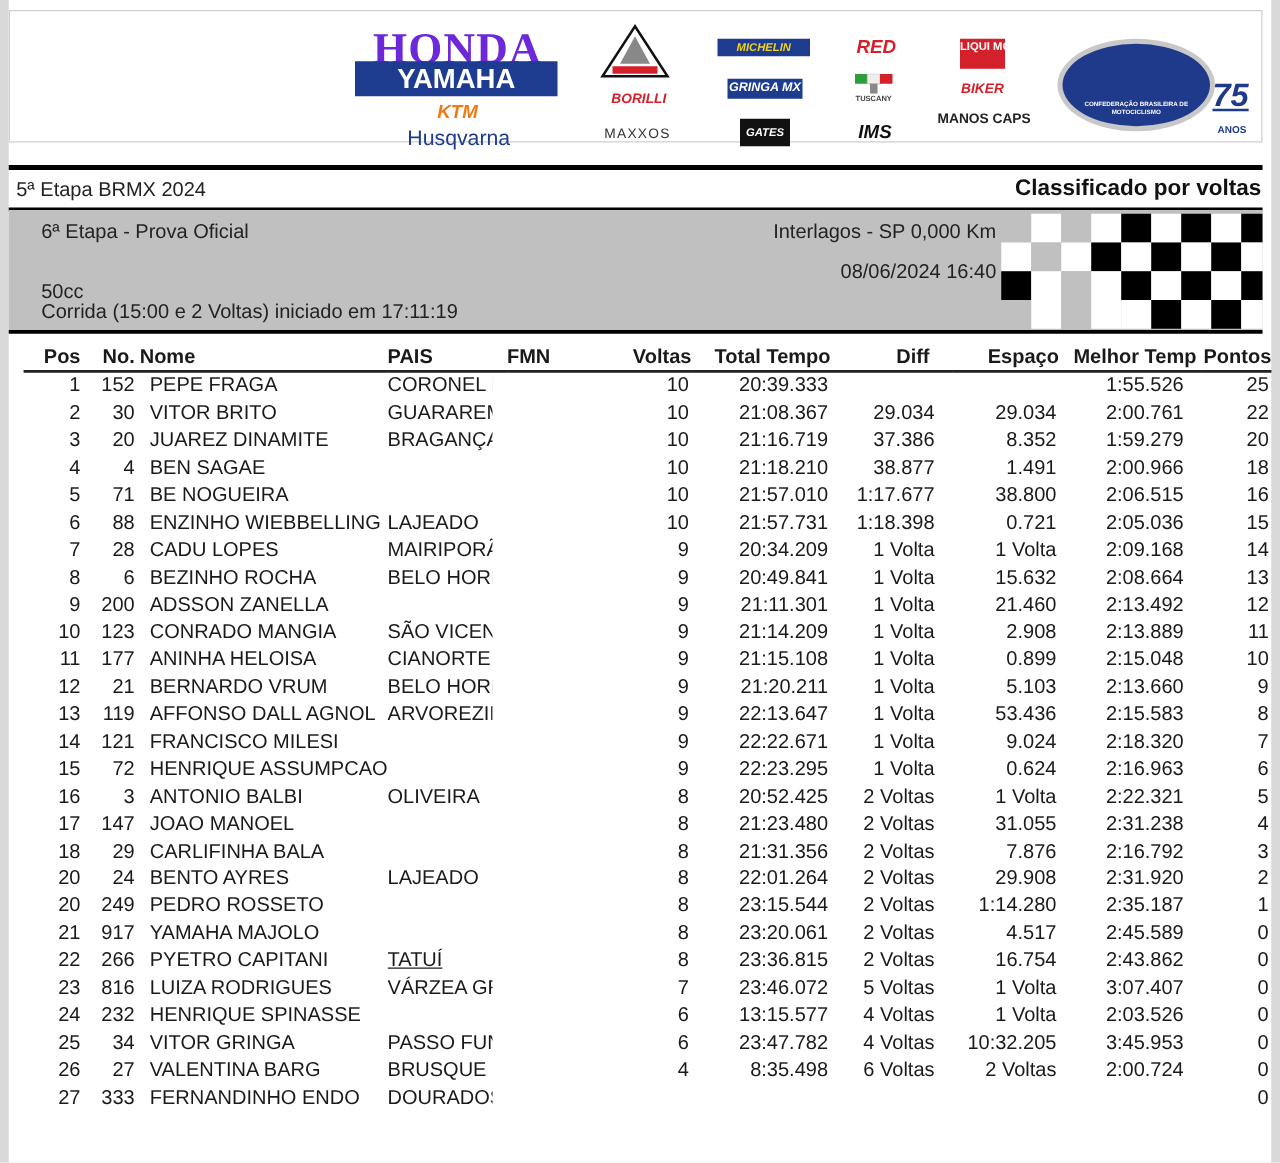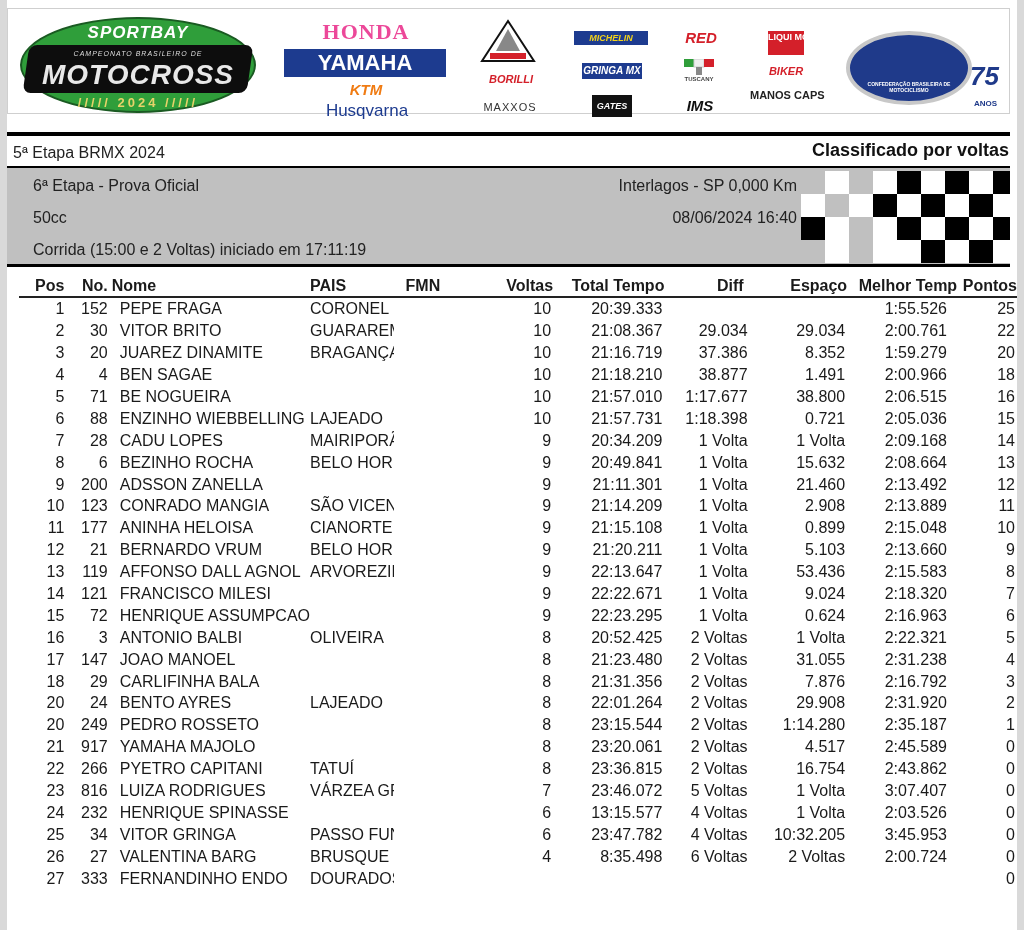--- a/index.html
+++ b/index.html
@@ -29,21 +29,21 @@
   .sb-black {
     position:absolute; left:6px; top:28px; width:224px; height:48px;
     background:#0d0d0d; border-radius:8px; transform:skewX(-8deg);
   }
   .sb-t1 { position:absolute; left:0; width:236px; text-align:center; top:6px; font-weight:bold; font-style:italic; color:#fff; font-size:17px; letter-spacing:1px; }
   .sb-t2 { position:absolute; left:0; width:236px; text-align:center; top:33px; font-style:italic; color:#ddd; font-size:7px; letter-spacing:1px; }
   .sb-t3 { position:absolute; left:0; width:236px; text-align:center; top:42px; font-weight:bold; font-style:italic; color:#e8e8e8; font-size:28px; letter-spacing:1px; }
   .sb-t4 { position:absolute; left:0; width:236px; text-align:center; top:78px; font-weight:bold; color:#e7d36a; font-size:13px; letter-spacing:3px; }
 
   .spon { position:absolute; font-weight:bold; text-align:center; white-space:nowrap; }
-  .honda { left:268px; top:10px; width:180px; color:#ec4899; font-family:"Liberation Serif", serif; font-size:22px; letter-spacing:1px; }
+  .honda { left:268px; top:10px; width:180px; color:#6d28d9; font-family:"Liberation Serif", serif; font-size:35px; letter-spacing:1px; }
   .yamaha { left:276px; top:40px; width:162px; height:28px; background:#1d3b8f; color:#fff; font-size:22px; line-height:28px; }
   .ktm { left:326px; top:72px; width:64px; color:#f07b12; font-style:italic; font-size:15px; }
   .husq { left:300px; top:92px; width:118px; color:#1d3b8f; font-weight:normal; font-size:17px; }
   .prohonda { left:472px; top:10px; width:56px; height:44px; }
   .borilli { left:470px; top:64px; width:66px; color:#d4202a; font-style:italic; font-size:11px; }
   .maxxos { left:466px; top:92px; width:72px; color:#333; font-size:11px; font-weight:normal; letter-spacing:1px; }
   .michelin { left:566px; top:22px; width:74px; height:14px; background:#1d3b8f; color:#f2d21a; font-size:9px; line-height:14px; font-style:italic; }
   .gringa { left:574px; top:54px; width:60px; height:16px; background:#1d3b8f; color:#fff; font-size:10px; line-height:16px; font-style:italic; }
   .gates { left:584px; top:86px; width:40px; height:22px; background:#111; color:#fff; font-size:9px; line-height:22px; font-style:italic; }
   .red { left:664px; top:20px; width:58px; color:#d4202a; font-style:italic; font-size:15px; }
@@ -51,21 +51,21 @@
   .ims { left:664px; top:88px; width:56px; color:#111; font-style:italic; font-size:15px; }
   .liqui { left:760px; top:22px; width:36px; height:24px; background:#d4202a; color:#fff; font-size:9px; line-height:11px; padding-top:1px; box-sizing:border-box; }
   .biker { left:742px; top:56px; width:72px; color:#d4202a; font-size:11px; font-style:italic; }
   .manos { left:742px; top:80px; width:70px; color:#222; font-size:11px; }
   .cbm {
     position:absolute; left:838px; top:22px; width:126px; height:74px; border-radius:50%;
     background:#1f3a8a; border:4px solid #c8c8c8; box-sizing:border-box;
     color:#fff; font-weight:bold; font-style:italic; font-size:40px; text-align:center; line-height:54px;
   }
   .cbm-sub { position:absolute; left:0; width:100%; top:46px; font-size:5px; line-height:6px; font-style:normal; }
-  .cbm75 { position:absolute; left:962px; top:52px; color:#1f3a8a; font-weight:bold; font-style:italic; font-size:26px; }
+  .cbm75 { position:absolute; left:962px; top:52px; color:#1f3a8a; font-weight:bold; font-style:italic; font-size:26px;text-decoration:underline; }
   .cbmanos { position:absolute; left:966px; top:90px; color:#1f3a8a; font-weight:bold; font-size:8px; }
 
   
   .rule { position:absolute; left:0; width:1003px; background:#000; }
   .event-title { position:absolute; left:6px; top:144px; font-size:16px; color:#222; }
   .sort-title { position:absolute; right:8px; top:140px; font-size:18px; font-weight:bold; color:#111; }
   .grey-panel {
     position:absolute; left:0; top:168px; width:1003px; height:96px; background:#c0c0c0;
   }
   .gp-text { position:absolute; font-size:16px; color:#222; white-space:nowrap; }
@@ -85,28 +85,20 @@
   .r { text-align:right; }
   .l { text-align:left; }
   .clip { display:block; overflow:hidden; white-space:nowrap; }
 </style>
 </head>
 <body>
 
 <div class="page">
 
   <div class="banner">
-    <div class="sb-logo">
-      <div class="sb-oval"></div>
-      <div class="sb-black"></div>
-      <div class="sb-t1">SPORTBAY</div>
-      <div class="sb-t2">CAMPEONATO BRASILEIRO DE</div>
-      <div class="sb-t3">MOTOCROSS</div>
-      <div class="sb-t4">///// 2024 /////</div>
-    </div>
 
     <div class="spon honda">HONDA</div>
     <div class="spon yamaha">YAMAHA</div>
     <div class="spon ktm">KTM</div>
     <div class="spon husq">Husqvarna</div>
 
     <div class="spon prohonda">
       <svg width="56" height="44" viewBox="0 0 56 44">
         <polygon points="28,2 54,42 2,42" fill="#fff" stroke="#111" stroke-width="2"></polygon>
         <polygon points="28,10 40,32 16,32" fill="#888"></polygon>
@@ -143,21 +135,21 @@
     <div class="cbmanos">ANOS</div>
   </div>
 
   <div class="rule" style="top:132px;height:4px;"></div>
   <div class="event-title">5ª Etapa BRMX 2024</div>
   <div class="sort-title">Classificado por voltas</div>
   <div class="rule" style="top:166px;height:3px;"></div>
 
   <div class="grey-panel">
     <div class="gp-text" style="left:26px;top:9px;">6ª Etapa - Prova Oficial</div>
-    <div class="gp-text" style="left:26px;top:41px;text-align:right;">50cc</div>
+    <div class="gp-text" style="left:26px;top:57px;text-align:right;">50cc</div>
     <div class="gp-text" style="left:26px;top:73px;">Corrida (15:00 e 2 Voltas) iniciado em 17:11:19</div>
     <div class="gp-text" style="right:213px;top:9px;">Interlagos - SP 0,000 Km</div>
     <div class="gp-text" style="right:213px;top:41px;">08/06/2024 16:40</div>
 
     <div class="flag">
 
       <div class="cell" style="left:0;top:0;background:#c0c0c0"></div>
       <div class="cell" style="left:24px;top:0;background:#fff"></div>
       <div class="cell" style="left:48px;top:0;background:#c0c0c0"></div>
       <div class="cell" style="left:72px;top:0;background:#fff"></div>
@@ -545,21 +537,21 @@
           <td class="r" style="padding-right:14px">2 Voltas</td>
           <td class="r" style="padding-right:2px">4.517</td>
           <td class="r" style="padding-right:14px">2:45.589</td>
           <td class="r" style="padding-right:2px">0</td>
         </tr>
         <tr>
           <td class="r">22</td>
           <td class="r">266</td>
           <td class="l" style="padding-left:12px">PYETRO CAPITANI</td>
           <td class="l">
-            <span class="clip" style="width: 84px;">TATUÍ</span>
+            <span class="clip" style="width: 84px; text-decoration: underline;">TATUÍ</span>
           </td>
           <td class="l"></td>
           <td class="r" style="padding-right:2px">8</td>
           <td class="r" style="padding-right:2px">23:36.815</td>
           <td class="r" style="padding-right:14px">2 Voltas</td>
           <td class="r" style="padding-right:2px">16.754</td>
           <td class="r" style="padding-right:14px">2:43.862</td>
           <td class="r" style="padding-right:2px">0</td>
         </tr>
         <tr>

